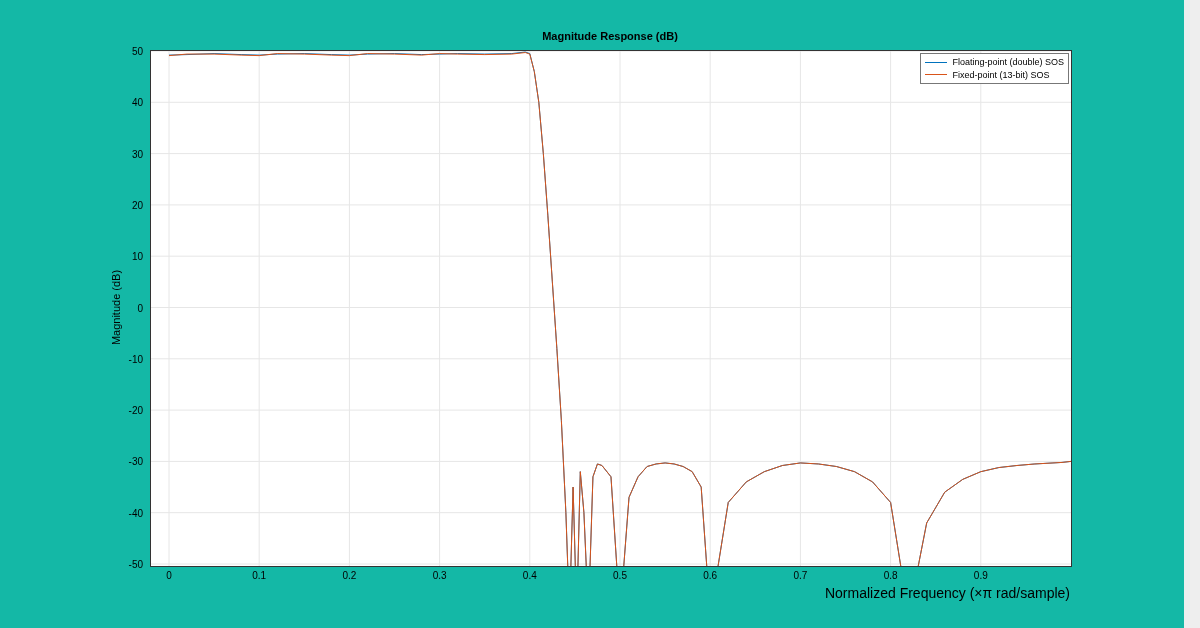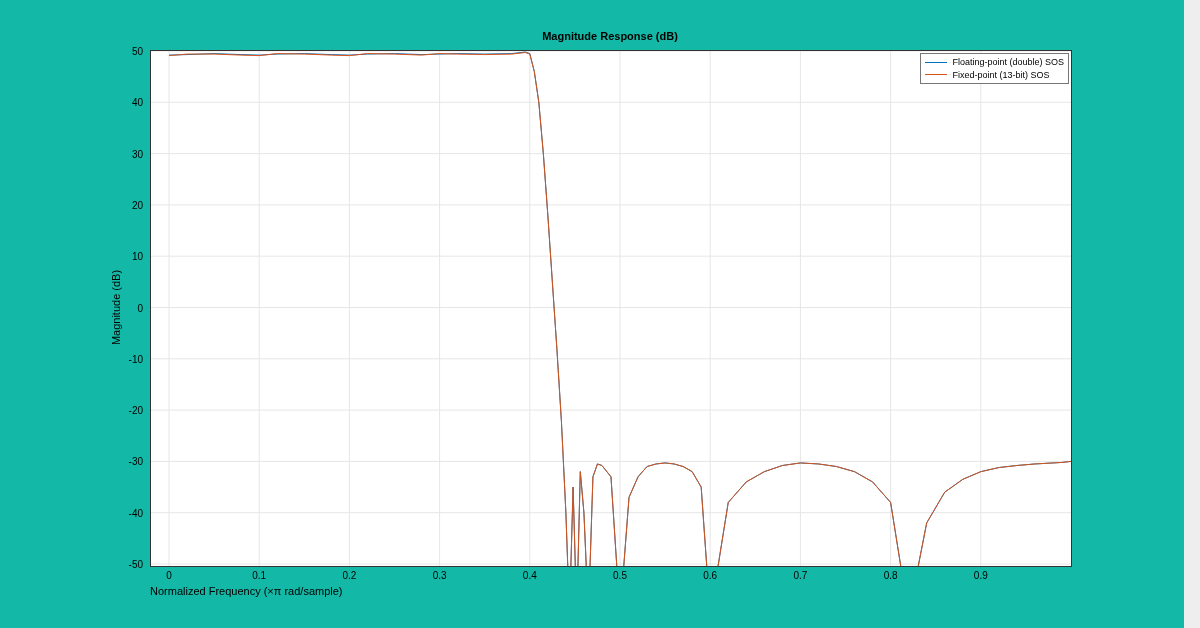--- a/index.html
+++ b/index.html
@@ -1,20 +1,20 @@
 <!DOCTYPE html>
 <html><head>
 <meta charset="utf-8">
 <style>
 body{margin:0;background:#eee;font-family:Helvetica,Arial,sans-serif}
 .fig{width:1184px;height:628px;background:#14b8a6;position:relative;overflow:hidden}
 .axes{position:absolute;left:150px;top:50px;width:920px;height:515px;background:#fff;border:1px solid #333}
 .title{position:absolute;left:150px;top:30px;width:920px;text-align:center;font-size:11px;font-weight:700;color:#000}
 .ylabel{position:absolute;left:110px;top:50px;width:515px;height:20px;transform:rotate(-90deg);transform-origin:0 0;text-align:center;font-size:11px;color:#000;margin-top:515px}
-.xlabel{position:absolute;left:150px;top:585px;width:920px;text-align:left;font-size:11px;color:#000}
+.xlabel{position:absolute;left:150px;top:585px;width:920px;text-align:right;font-size:14px;color:#000}
 .legend{position:absolute;right:2px;top:2px;background:#fff;border:1px solid #777;padding:2px 4px;font-size:9px;line-height:1.4}
 .legend div{display:flex;align-items:center;gap:5px}
 .lg{width:22px;height:0;border-top:1px solid}
 .grid line{stroke:#e6e6e6;stroke-width:1}
 .tick{font-size:10px;fill:#000}
 .series{fill:none;stroke-width:1}
 </style>
 </head>
 <body>
 

